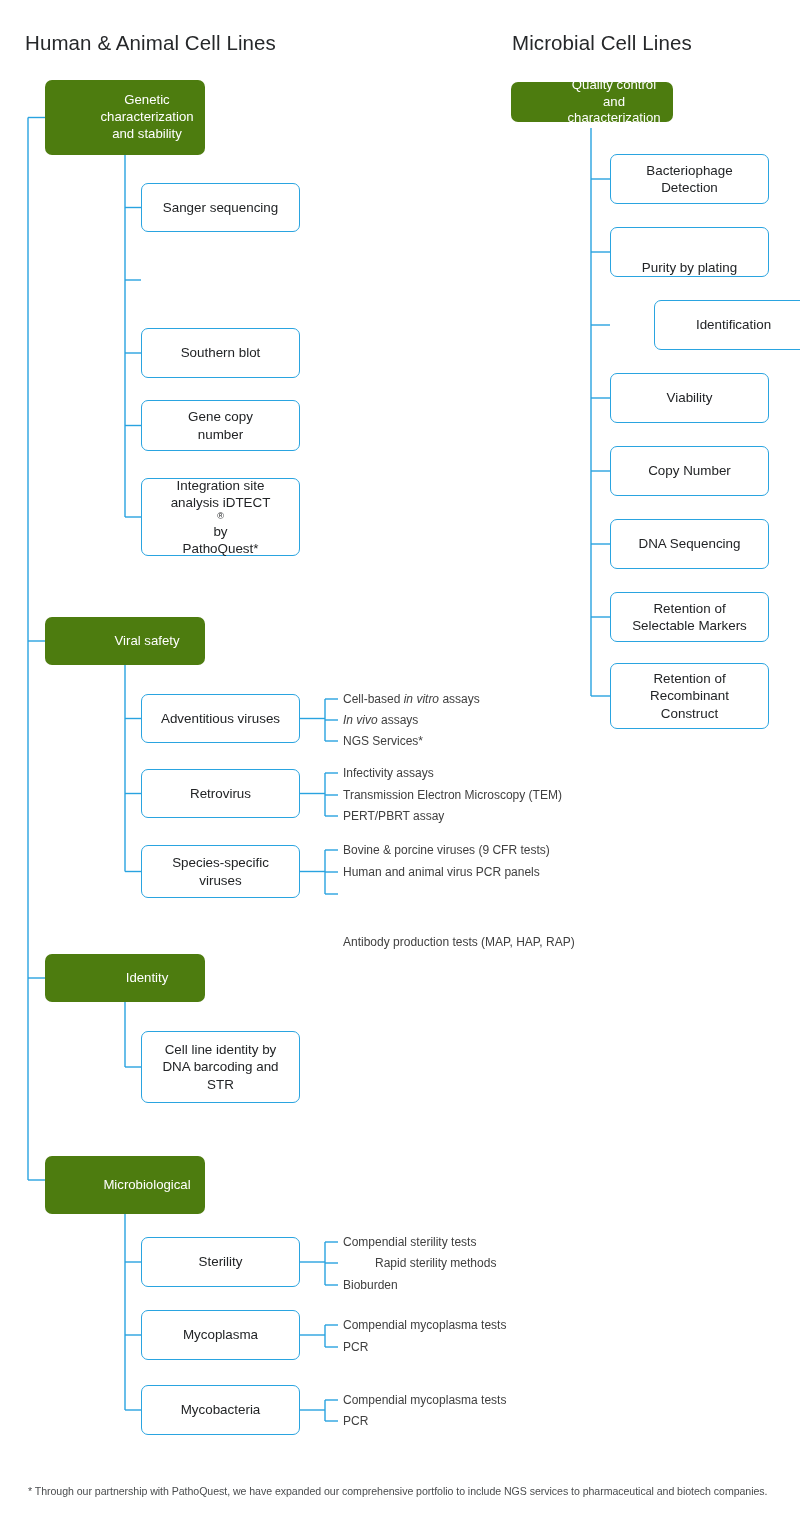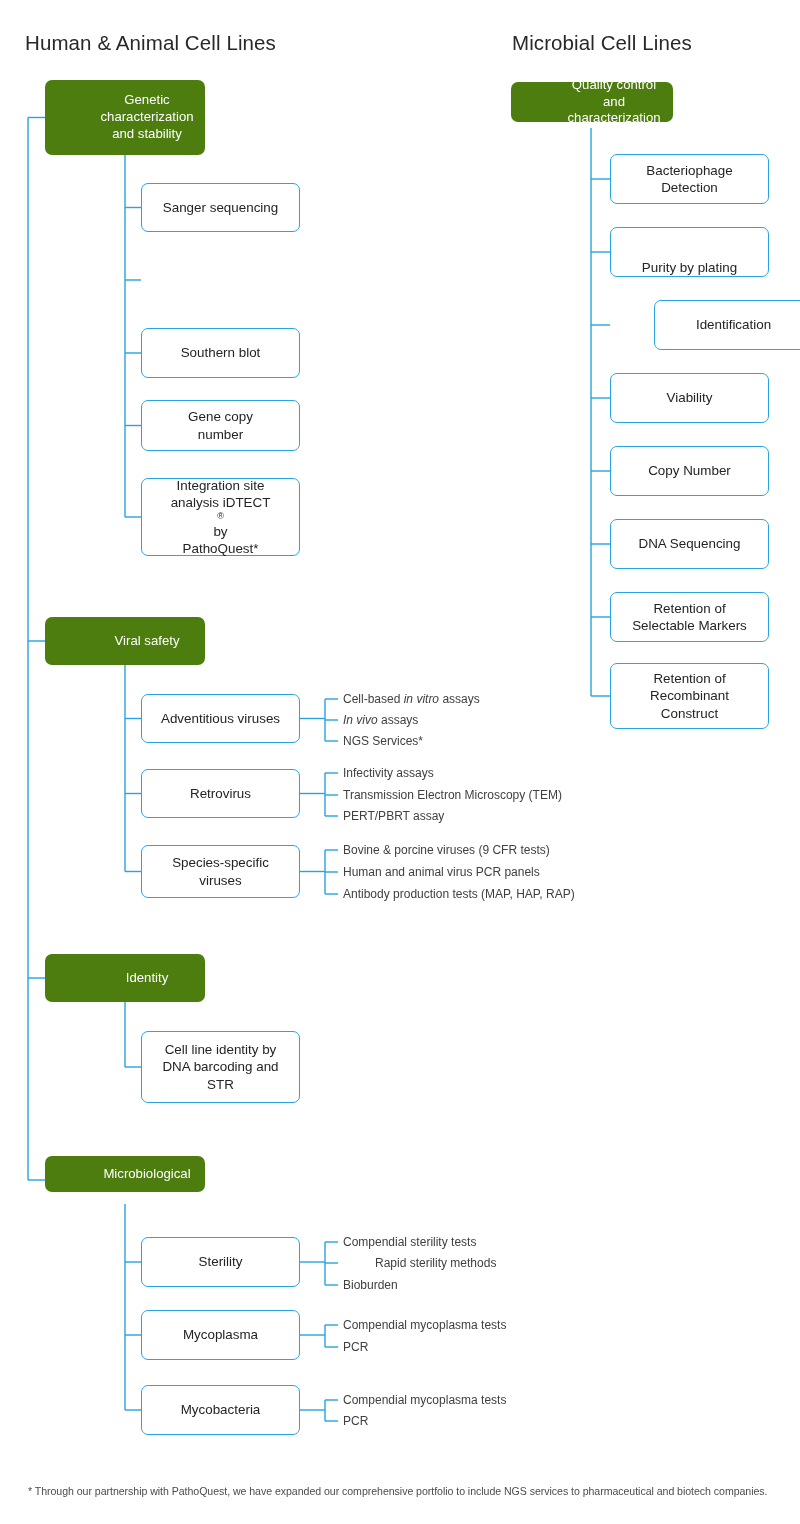--- a/index.html
+++ b/index.html
@@ -173,28 +173,28 @@
       <span>Retrovirus</span>
     </div>
     <div class="bullet" style="left: 343px; top: 767px;">Infectivity assays</div>
     <div class="bullet" style="left: 343px; top: 789px;">Transmission Electron Microscopy (TEM)</div>
     <div class="bullet" style="left: 343px; top: 810px;">PERT/PBRT assay</div>
     <div class="node leafbox" style="left: 141px; top: 845px; width: 159px; height: 53px;">
       <span>Species-specific<br>viruses</span>
     </div>
     <div class="bullet" style="left: 343px; top: 844px;">Bovine &amp; porcine viruses (9 CFR tests)</div>
     <div class="bullet" style="left: 343px; top: 866px;">Human and animal virus PCR panels</div>
-    <div class="bullet" style="left: 343px; top: 888px; text-align: center;">Antibody production tests (MAP, HAP, RAP)</div>
+    <div class="bullet" style="left: 343px; top: 936px; text-align: center;">Antibody production tests (MAP, HAP, RAP)</div>
     <div class="node primary" style="left: 45px; top: 954px; width: 160px; height: 48px;">
       <span>Identity</span>
     </div>
     <div class="node leafbox" style="left: 141px; top: 1031px; width: 159px; height: 72px;">
       <span>Cell line identity by<br>DNA barcoding and<br>STR</span>
     </div>
-    <div class="node primary" style="left: 45px; top: 1156px; width: 160px; height: 36px;">
+    <div class="node primary" style="left: 45px; top: 1156px; width: 160px; height: 58px;">
       <span>Microbiological</span>
     </div>
     <div class="node leafbox" style="left: 141px; top: 1237px; width: 159px; height: 50px;">
       <span>Sterility</span>
     </div>
     <div class="bullet" style="left: 343px; top: 1236px;">Compendial sterility tests</div>
     <div class="bullet" style="left: 343px; top: 1257px; margin-left: 32px;">Rapid sterility methods</div>
     <div class="bullet" style="left: 343px; top: 1279px;">Bioburden</div>
     <div class="node leafbox" style="left: 141px; top: 1310px; width: 159px; height: 50px;">
       <span>Mycoplasma</span>

